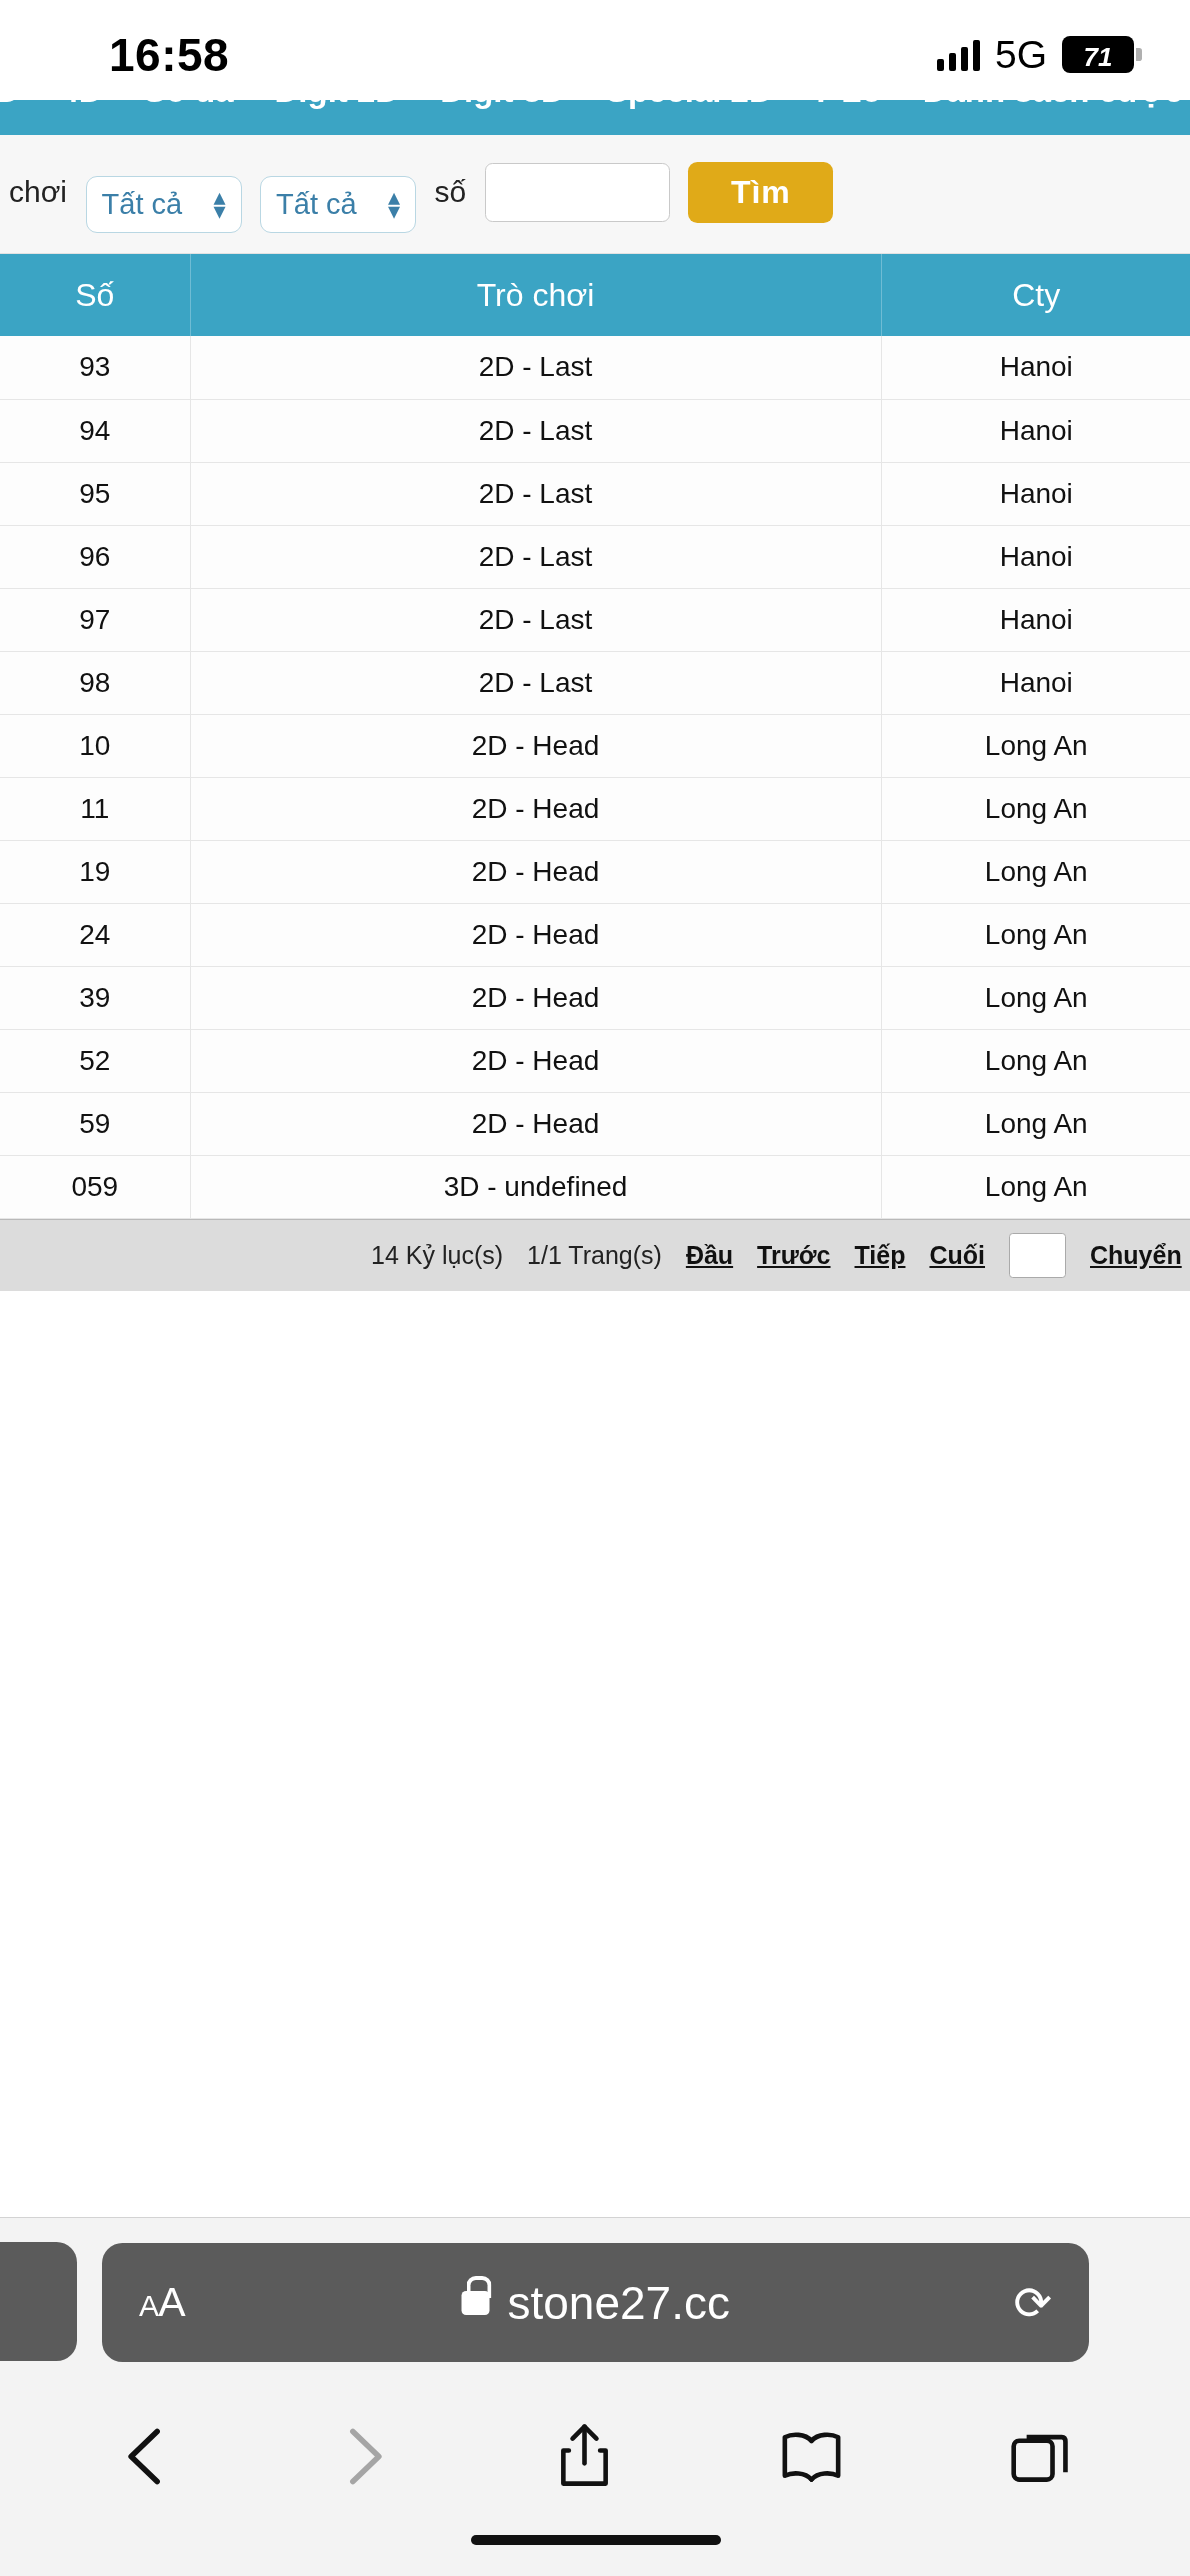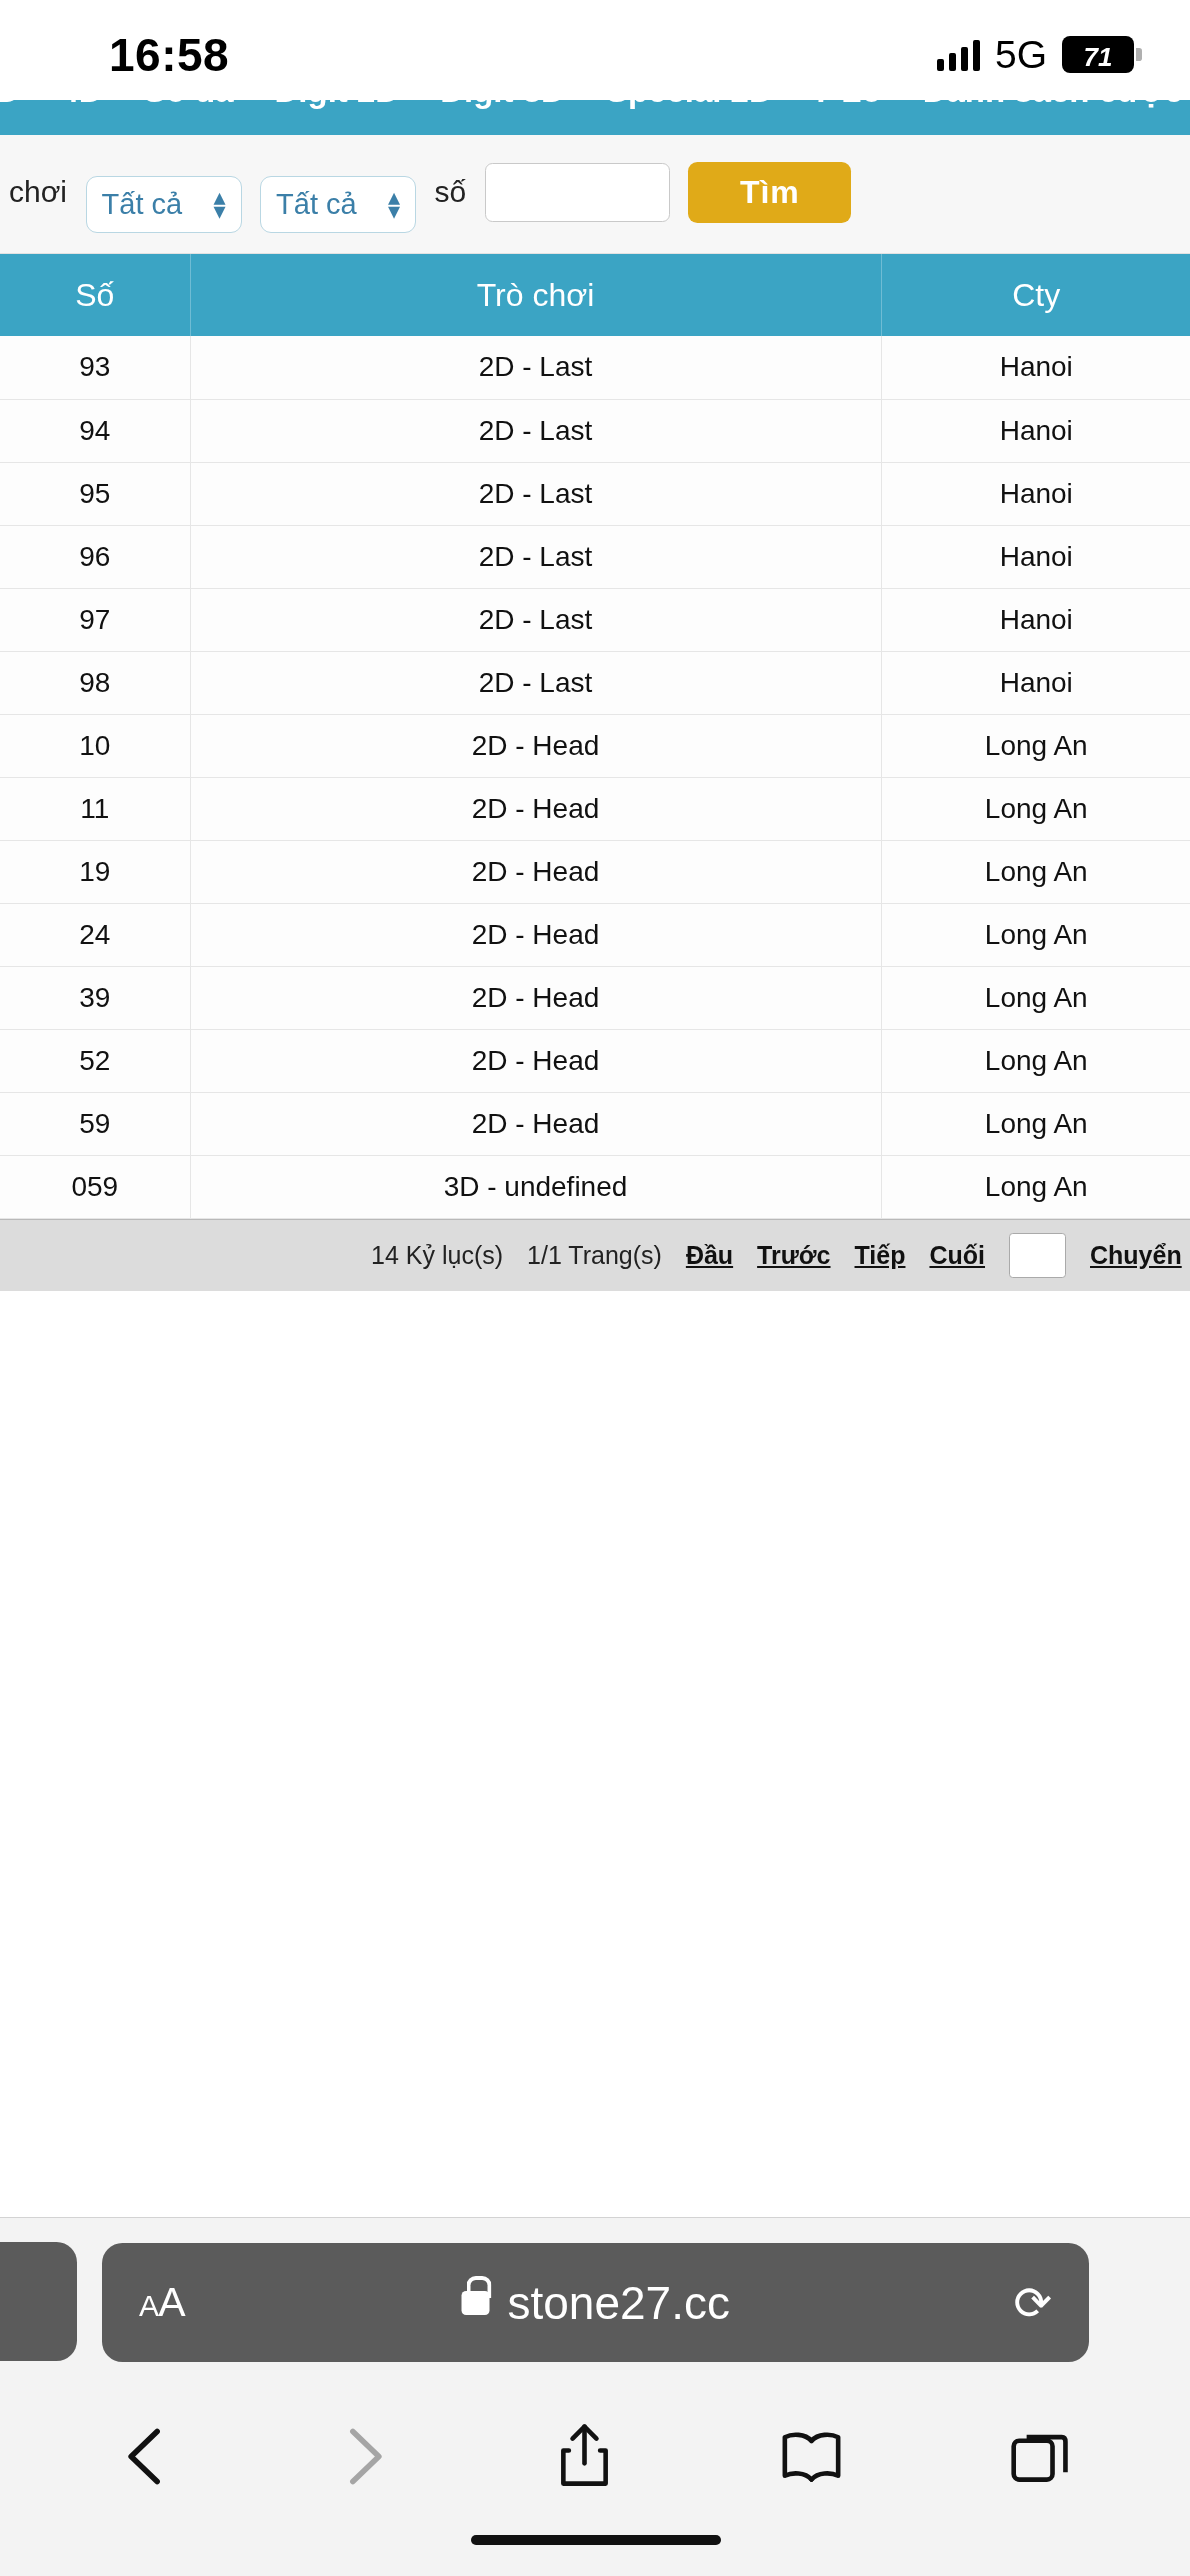--- a/index.html
+++ b/index.html
@@ -150,21 +150,21 @@
   }
   .so-label { font-size: 30px; color: #222; }
   .num-input {
     width: 185px;
     height: 59px;
     border: 0.9px solid #c9c9c9;
     border-radius: 7.4px;
     background: #fff;
   }
   .search-btn {
-    width: 163px;
+    width: 145px;
     height: 61px;
     background: #e0aa18;
     border: none;
     border-radius: 9.3px;
     color: #ffffff;
     font-size: 32px;
     font-weight: 600;
     letter-spacing: 0.9px;
   }
 

